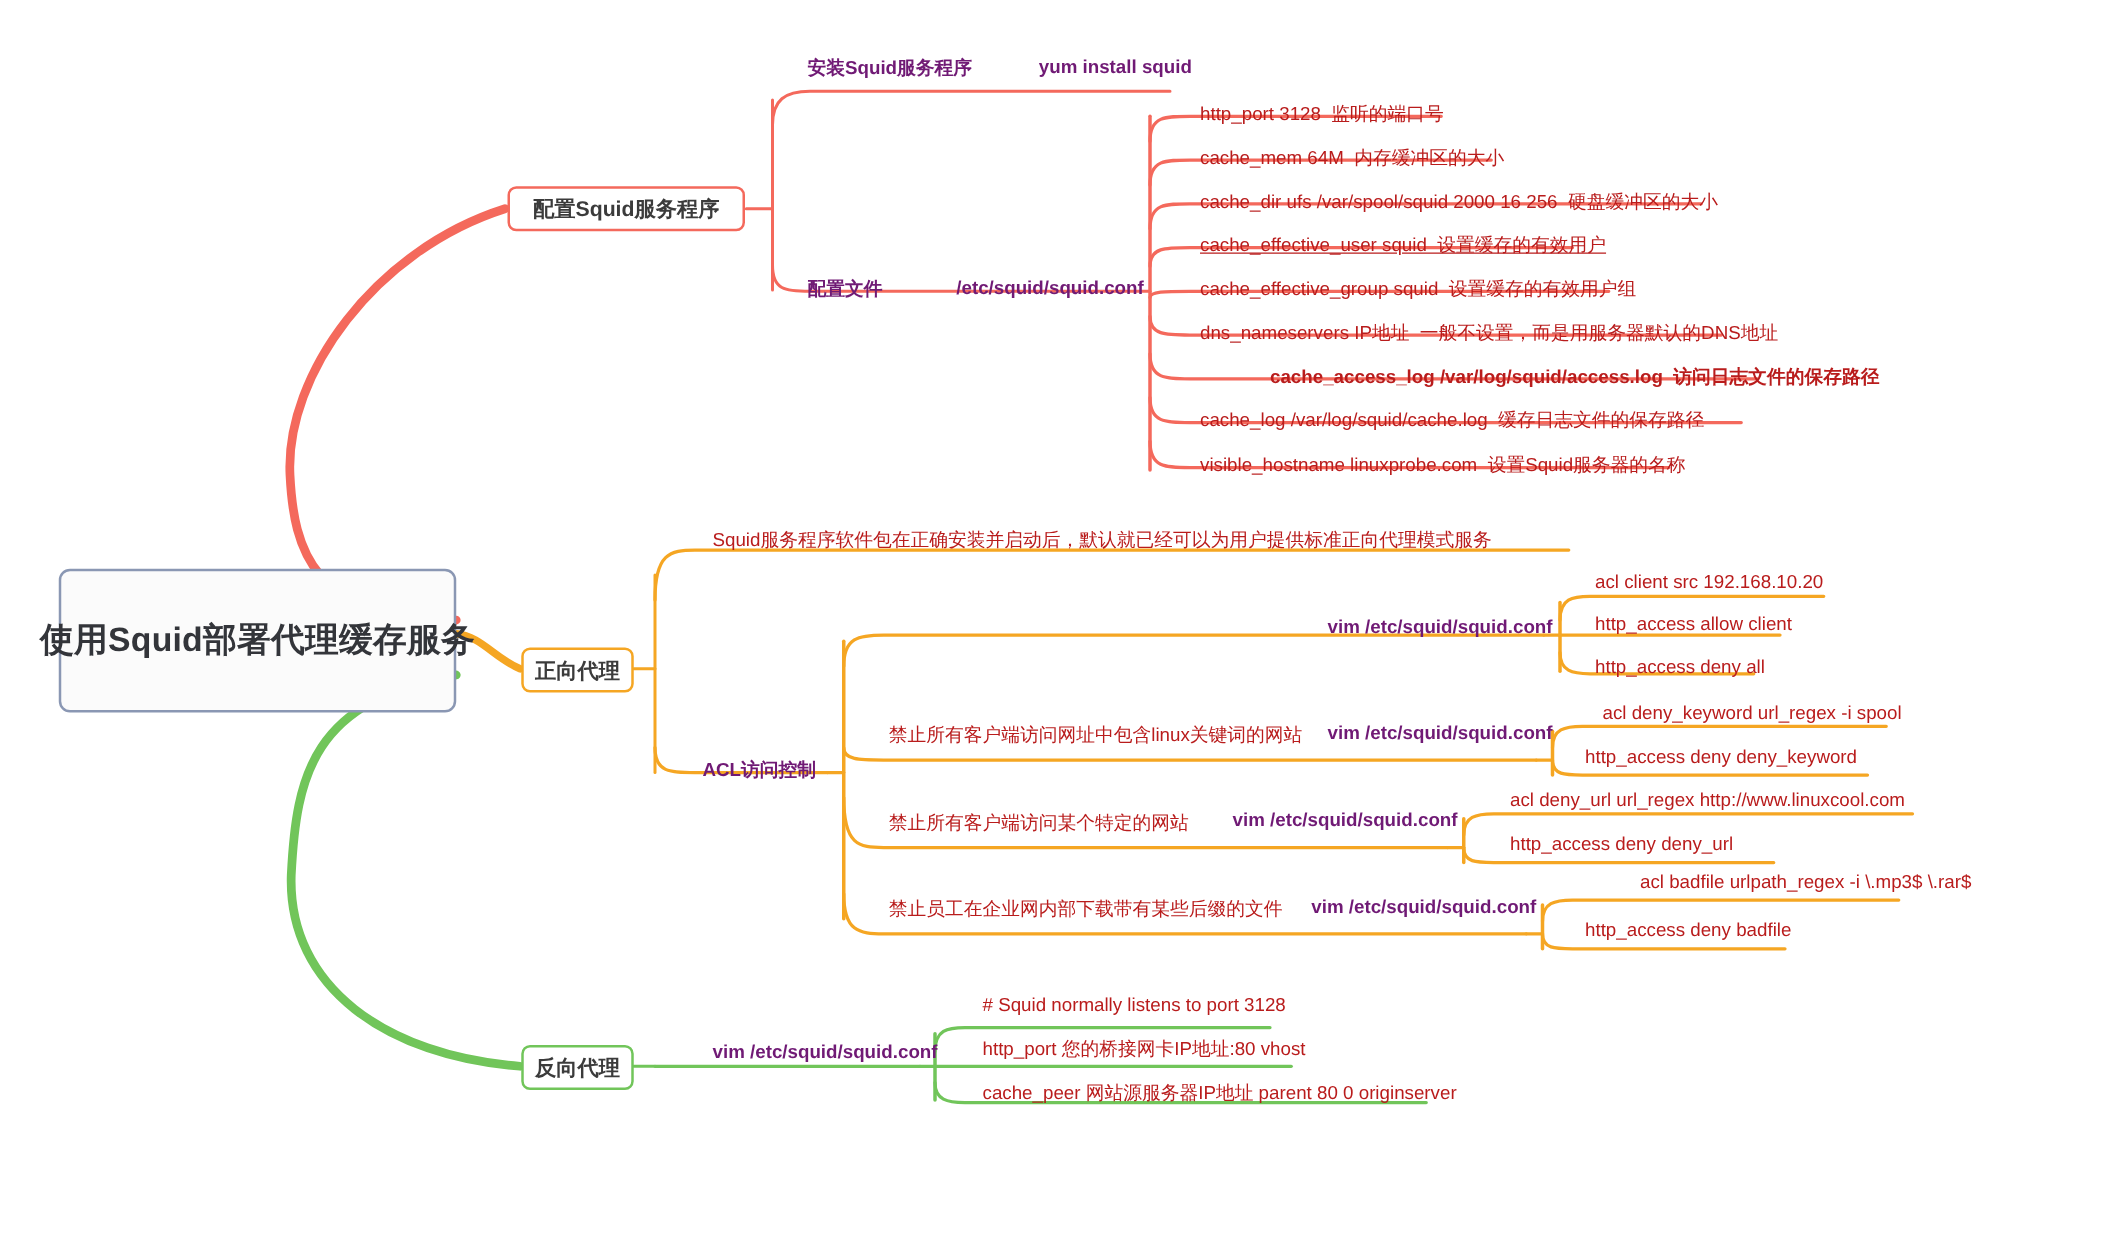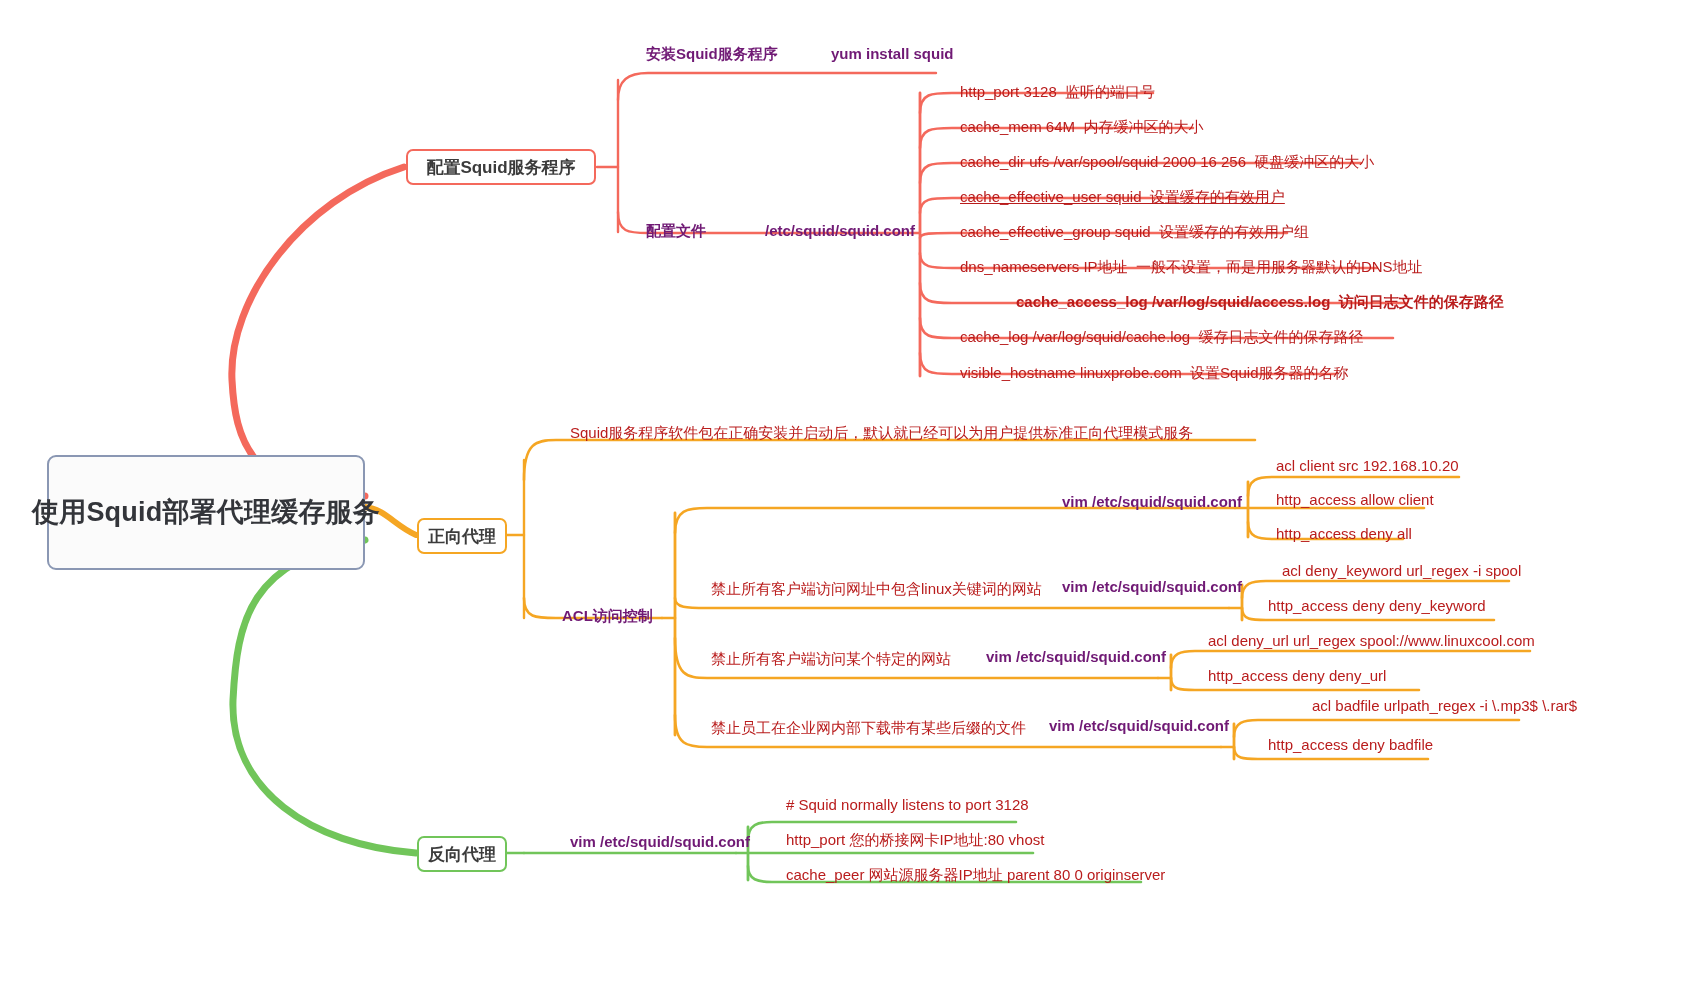--- a/index.html
+++ b/index.html
@@ -193,21 +193,21 @@
   <div class="node leaf" style="left:1272px; top:488px;">http_access allow client</div>
   <div class="node leaf" style="left:1272px; top:522px;">http_access deny all</div>
 
   <div class="node leaf" style="left:707px; top:577px;">禁止所有客户端访问网址中包含linux关键词的网站</div>
   <div class="node plain" style="left:1060px; top:577px;">vim /etc/squid/squid.conf</div>
   <div class="node leaf" style="left:1278px; top:559px;">acl deny_keyword url_regex -i spool</div>
   <div class="node leaf" style="left:1228px; top:594px;margin-left:36px;">http_access deny deny_keyword</div>
 
   <div class="node leaf" style="left:707px; top:647px;">禁止所有客户端访问某个特定的网站</div>
   <div class="node plain" style="left:984px; top:647px;">vim /etc/squid/squid.conf</div>
-  <div class="node leaf" style="left:1204px; top:629px;">acl deny_url url_regex spool://www.linuxcool.com</div>
+  <div class="node leaf" style="left:1204px; top:629px;">acl deny_url url_regex http://www.linuxcool.com</div>
   <div class="node leaf" style="left:1204px; top:664px;">http_access deny deny_url</div>
 
   <div class="node leaf" style="left:707px; top:716px;">禁止员工在企业网内部下载带有某些后缀的文件</div>
   <div class="node plain" style="left:1047px; top:716px;">vim /etc/squid/squid.conf</div>
   <div class="node leaf" style="left:1264px; top:694px;margin-left:44px;">acl badfile urlpath_regex -i \.mp3$ \.rar$</div>
   <div class="node leaf" style="left:1264px; top:733px;">http_access deny badfile</div>
 
   <div class="node branch green" style="left:417px; top:836px; width:90px;">反向代理</div>
 
   <div class="node plain" style="left:568px; top:832px;">vim /etc/squid/squid.conf</div>

